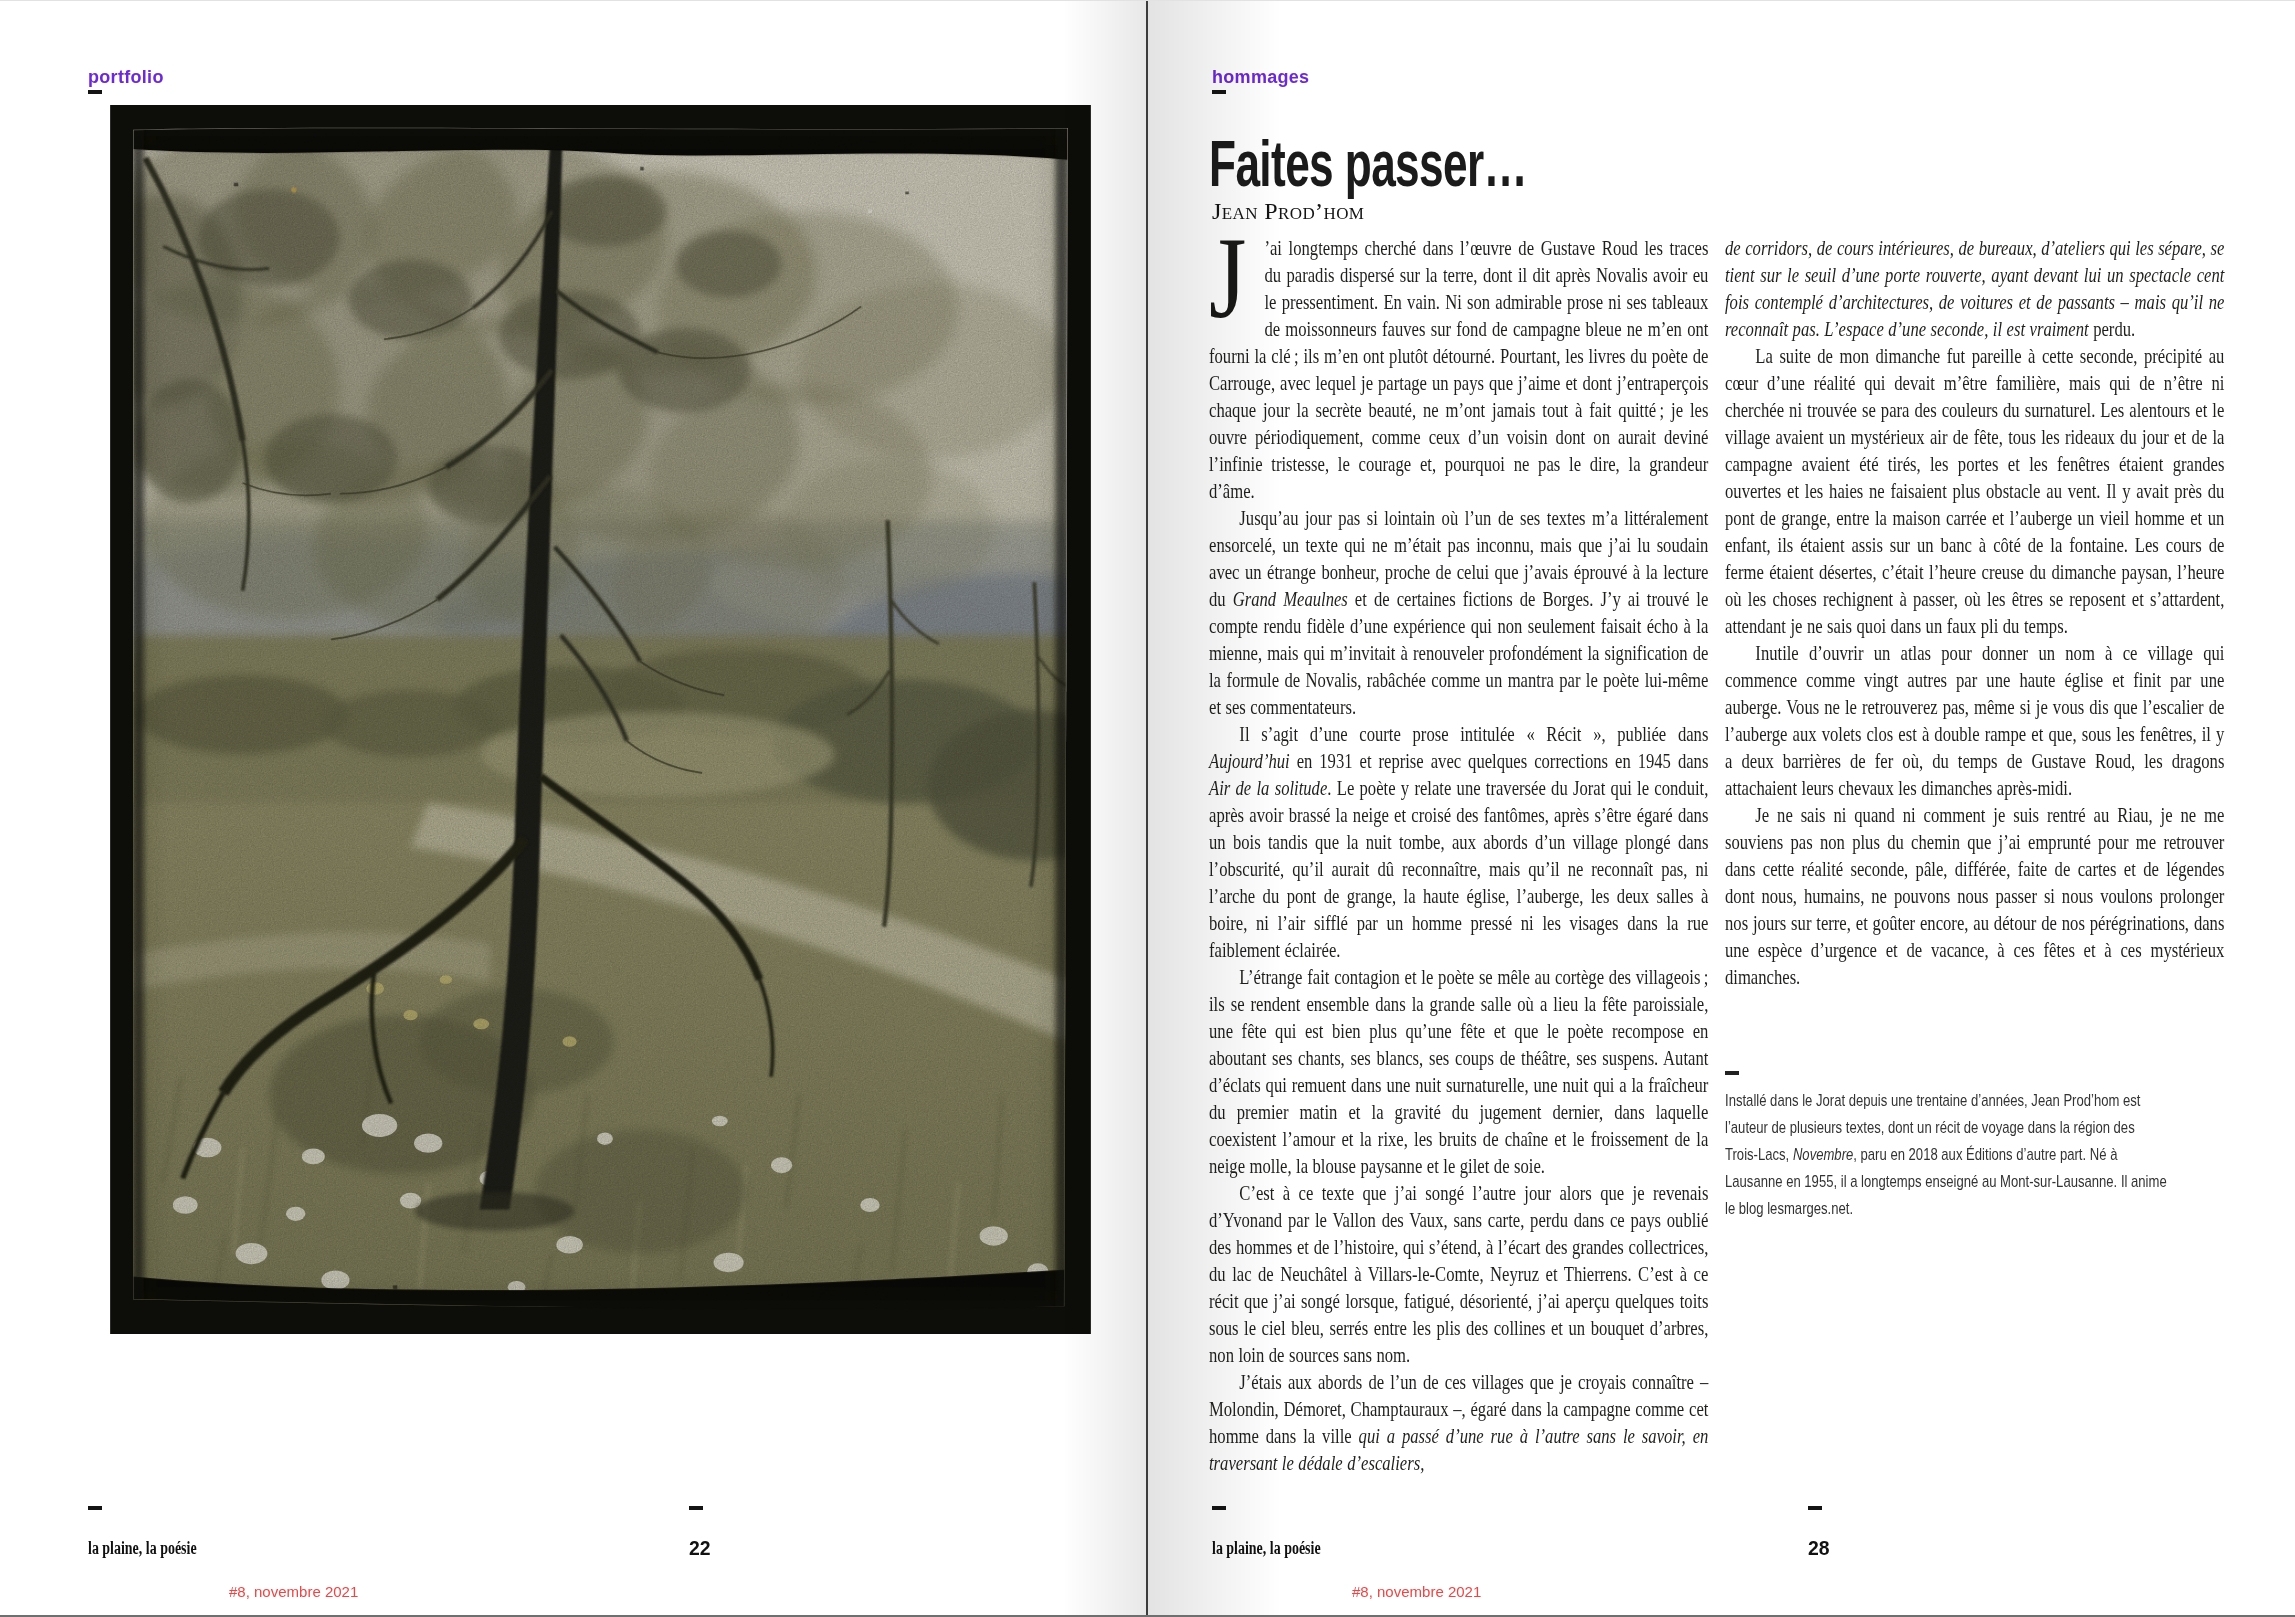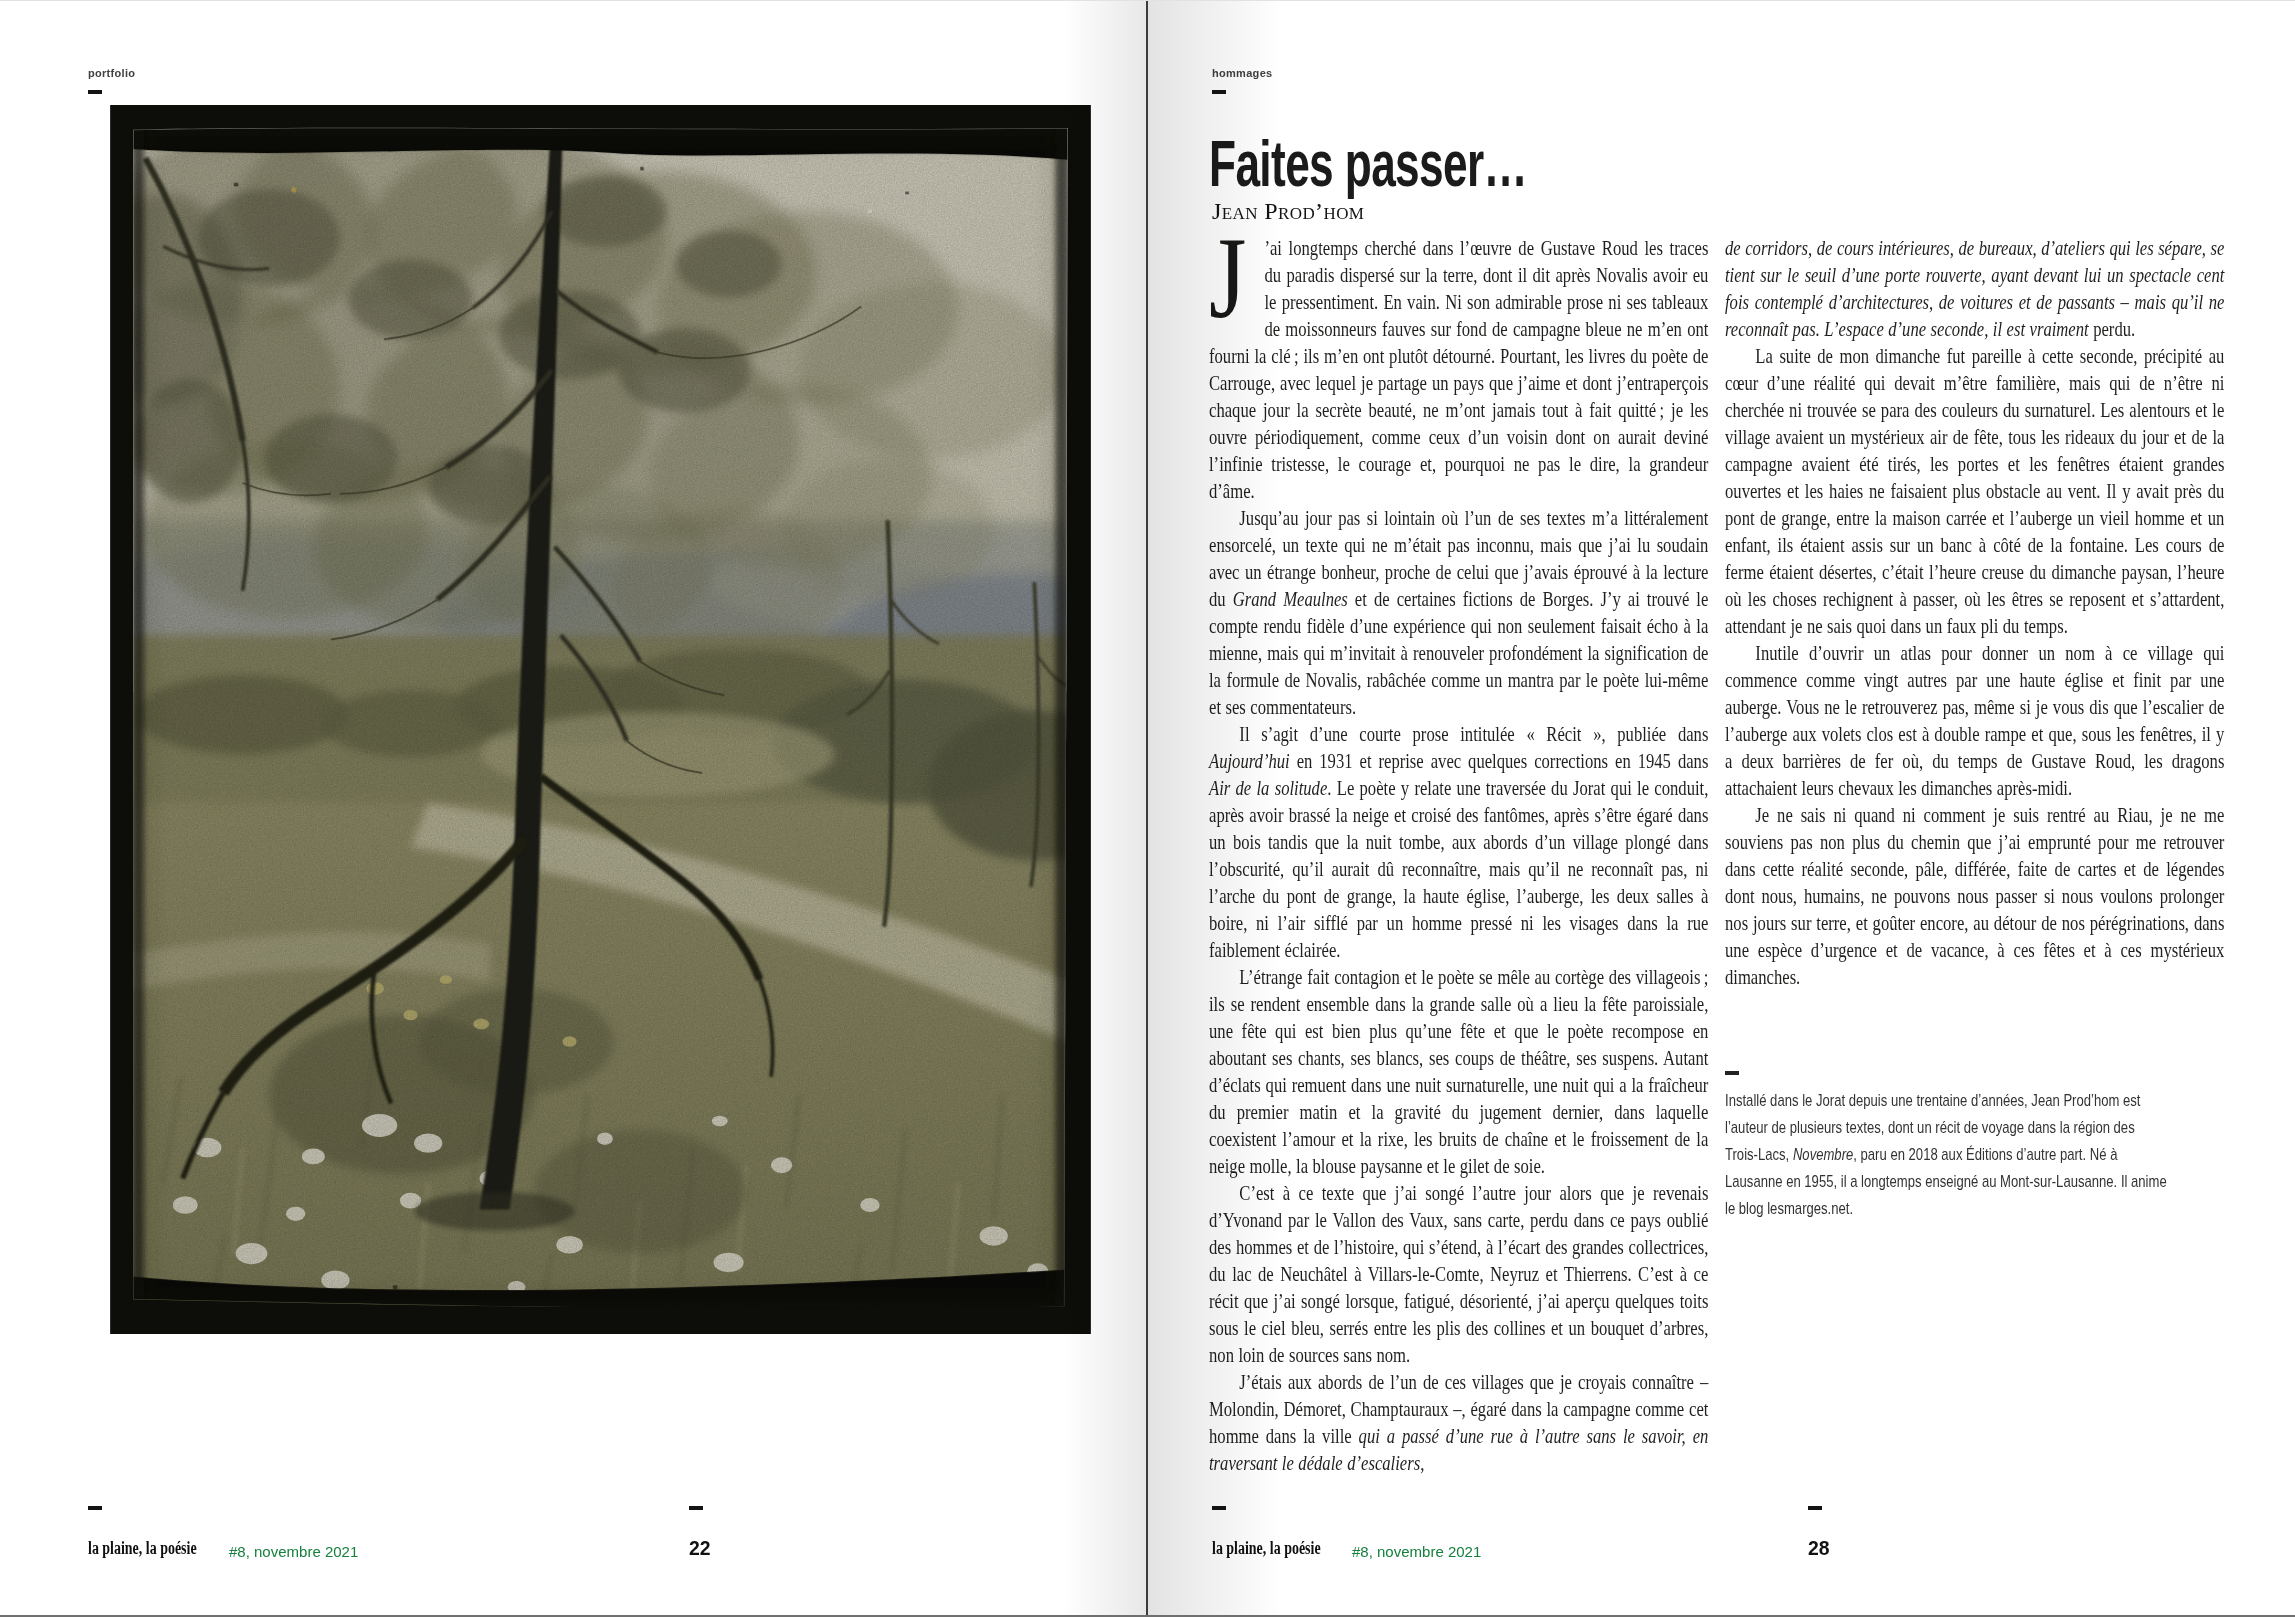--- a/index.html
+++ b/index.html
@@ -11,21 +11,21 @@
   
   .edge-top{left:0;top:0;width:2295px;height:0.9px;background:#e2e2e2;}
   .edge-bottom{left:0;top:1615px;width:2295px;height:2.7px;background:#6f6f6f;}
   .spine-line{left:1146px;top:0;width:1.8px;height:1618px;background:#3c3c3c;}
   .spine-shade-left{left:1063px;top:0;width:83px;height:1618px;
     background:linear-gradient(to right,rgba(0,0,0,0),rgba(0,0,0,0.09));}
   .spine-shade-right{left:1148px;top:0;width:133px;height:1618px;
     background:linear-gradient(to right,rgba(0,0,0,0.11),rgba(0,0,0,0));}
 
   
-  .kicker{font-family:"Liberation Sans",sans-serif;font-weight:bold;font-size:11px;letter-spacing:0.3px;color:#404040;}
+  .kicker{font-family:"Liberation Sans",sans-serif;font-weight:bold;font-size:18px;letter-spacing:0.3px;color:#6d28d9;}
   .rule-dash{width:14px;height:3.5px;background:#141414;}
 
   
   .title{font-family:"Liberation Sans",sans-serif;font-weight:bold;font-size:65px;
     letter-spacing:-0.9px;line-height:1;color:#1b1b1b;transform:scaleX(.68);transform-origin:left top;white-space:nowrap;}
   .author{font-variant:small-caps;font-size:24px;letter-spacing:0.4px;color:#141414;white-space:nowrap;}
 
   
   .bodycol{width:609px;transform:scaleX(.82);transform-origin:left top;
     text-align:justify;font-size:20.3px;line-height:27px;color:#1f1f1d;word-spacing:.02em;hyphens:auto;}
@@ -37,21 +37,21 @@
 
   
   .bio{width:574px;transform:scaleX(.77);transform-origin:left top;
     font-family:"Liberation Sans",sans-serif;font-size:17px;line-height:27px;color:#333;}
   .bio p{margin:0;}
   .bio em{font-style:italic;}
 
   
   .f-journal{font-weight:bold;font-size:19.4px;color:#101010;display:inline-block;
     transform:scaleX(.72);transform-origin:left top;white-space:nowrap;}
-  .f-issue{font-family:"Liberation Sans",sans-serif;font-size:15px;color:#15803d;white-space:nowrap;}
+  .f-issue{font-family:"Liberation Sans",sans-serif;font-size:15px;color:#ef4444;white-space:nowrap;margin-top:40px;}
   .f-num{font-family:"Liberation Sans",sans-serif;font-weight:bold;font-size:19.4px;color:#121212;text-align:right;}
 </style>
 </head>
 <body>
 
 <div class="abs" style="left:0;top:0;width:1148px;height:1618px;">
 
   <div class="abs kicker" style="left:88px;top:67px;">portfolio</div>
   <div class="abs rule-dash" style="left:88px;top:90px;"></div>
 

